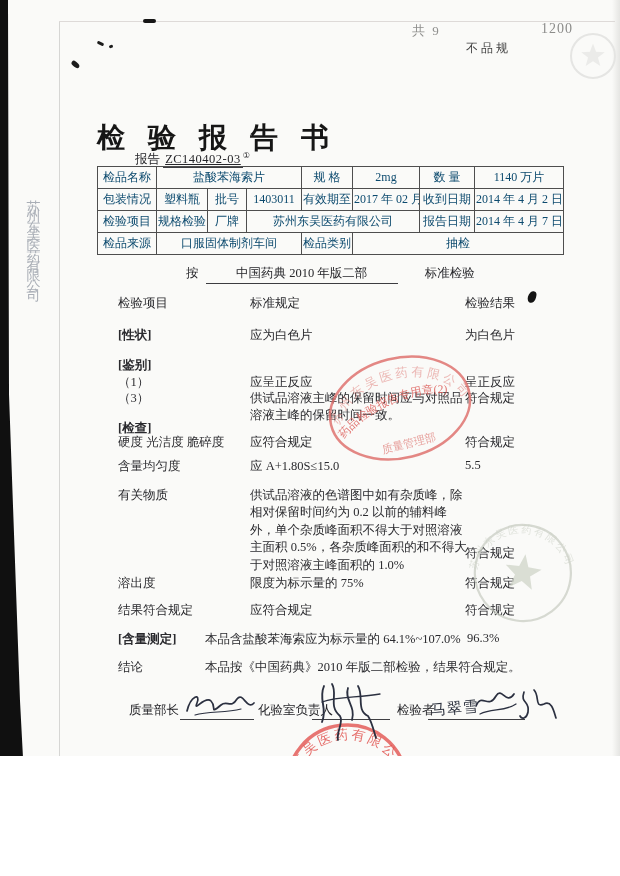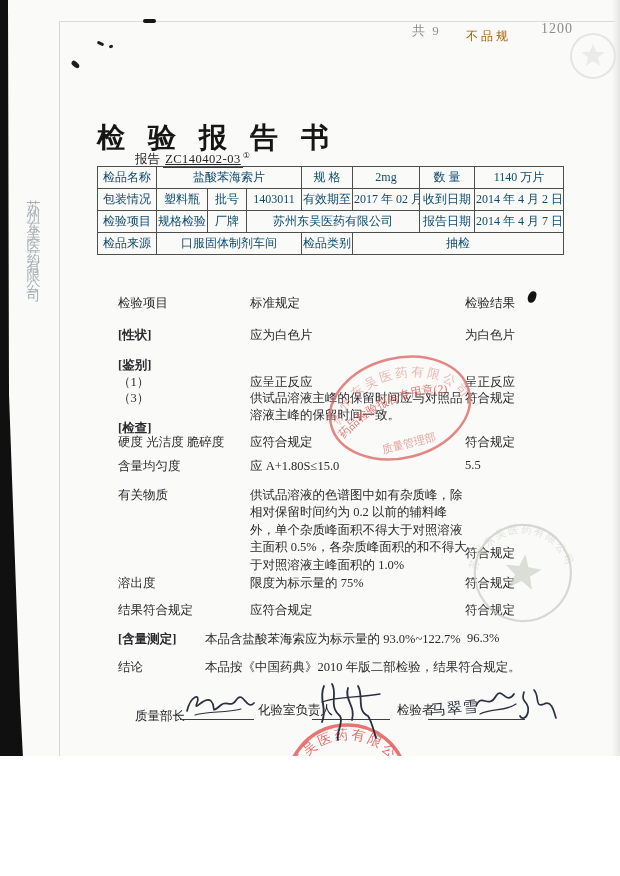--- a/index.html
+++ b/index.html
@@ -19,21 +19,21 @@
   .page-edge-h{left:59px;top:21px;width:556px;height:1px;background:#dedad8;}
   .bottom-shadow{left:40px;top:858px;width:580px;height:18px;
     background:linear-gradient(180deg,rgba(205,205,203,0),rgba(186,186,184,.55));}
   .right-shadow{left:612px;top:0;width:8px;height:876px;
     background:linear-gradient(90deg,rgba(230,230,228,0),rgba(215,215,212,.6));}
   .speck{background:#1c1c1c;border-radius:2px;}
   .ink-blob{left:528px;top:291px;width:8px;height:12px;background:#141414;
     border-radius:60% 40% 55% 45%;transform:rotate(14deg);}
   
   .top-note{top:22px;font-size:13px;color:#8f8f8d;letter-spacing:2px;}
-  .faint-note{top:28px;left:466px;font-size:12px;color:#a16207;letter-spacing:3px;}
+  .faint-note{top:40px;left:466px;font-size:12px;color:#404040;letter-spacing:3px;}
   .code-note{top:21px;left:541px;font-size:14px;color:#8c8c8a;letter-spacing:1px;}
   .footer-note{left:33px;top:787px;font-size:11px;color:#b4b4b2;}
   .side-vertical{
     left:24px;top:188px;height:260px;writing-mode:vertical-rl;
     font-size:14px;letter-spacing:10px;color:#a9aeb6;
   }
   
   .doc-title{left:97px;top:119px;width:466px;text-align:left;
     font-size:28px;font-weight:bold;letter-spacing:8px;color:#161616;}
   .report-line{left:135px;top:151px;font-size:12.5px;color:#26262a;}
@@ -144,20 +144,25 @@
     </tr>
     <tr>
       <td>检品来源</td>
       <td colspan="3">口服固体制剂车间</td>
       <td>检品类别</td>
       <td colspan="3">抽检</td>
     </tr>
   </tbody>
     </table>
 
+  <div class="abs std-line">
+    <span>按</span>
+    <span class="std-blank">中国药典 2010 年版二部</span>
+    <span class="std-post">标准检验</span>
+  </div>
 
   <div class="rrow rh">
     <span class="c-item">检验项目</span>
     <span class="c-spec">标准规定</span>
     <span class="c-res">检验结果</span>
   </div>
 
   <div class="rrow r0">
     <span class="c-item bold">[性状]</span>
     <span class="c-spec">应为白色片</span>
@@ -199,21 +204,21 @@
     <span class="c-spec">限度为标示量的 75%</span>
     <span class="c-res">符合规定</span>
   </div>
   <div class="rrow r9">
     <span class="c-item">结果符合规定</span>
     <span class="c-spec">应符合规定</span>
     <span class="c-res">符合规定</span>
   </div>
   <div class="rrow r10 wide">
     <span class="c-item bold">[含量测定]</span>
-    <span class="c-spec">本品含盐酸苯海索应为标示量的 93.0%~122.7%</span>
+    <span class="c-spec">本品含盐酸苯海索应为标示量的 64.1%~107.0%</span>
     <span class="c-res">96.3%</span>
   </div>
   <div class="rrow r11 wide">
     <span class="c-item">结论</span>
     <span class="c-spec">本品按《中国药典》2010 年版二部检验，结果符合规定。</span>
   </div>
 
   <svg class="stamp" style="left:324px;top:352px;transform:rotate(-14deg);" width="152" height="112" viewBox="0 0 152 112">
     <defs>
       <path id="ovalTop" d="M 10 72 A 66 46 0 1 1 142 72" fill="none"></path>
@@ -248,21 +253,21 @@
     <ellipse cx="64" cy="61" rx="59" ry="57" fill="none" stroke="#e25450" stroke-width="3.5" opacity="0.8"></ellipse>
     <text font-size="13.5" letter-spacing="2.5" fill="#e25450" opacity="0.85" font-family="Liberation Serif,serif">
       <textPath href="#btmTop" startOffset="3%">苏州东吴医药有限公司</textPath>
     </text>
     <text font-size="11" letter-spacing="1" fill="#e25450" opacity="0.8" font-family="Liberation Serif,serif">
       <textPath href="#btmBot" startOffset="10%">质量管理专用章</textPath>
     </text>
     <polygon transform="translate(64,59)" fill="#e25450" opacity="0.85" points="0,-20 4.9,-6.8 19,-6.2 8,2.6 11.8,16.2 0,8.4 -11.8,16.2 -8,2.6 -19,-6.2 -4.9,-6.8"></polygon>
   </svg>
 
-  <div class="sig-label" style="left:135px;top:702px;margin-top:6px;">质量部长</div>
+  <div class="sig-label" style="left:129px;top:702px;">质量部长</div>
   <div class="sig-underline" style="left:180px;top:719px;width:74px;"></div>
   <svg class="sig-svg" style="left:181px;top:687px;" width="76" height="36" viewBox="0 0 76 36">
     <path d="M6 24 C10 8 20 6 16 16 C12 26 24 8 30 14 C36 20 28 28 40 18 C46 13 50 22 56 12 C62 4 66 24 73 16" fill="none" stroke="#2b3040" stroke-width="1.7" stroke-linecap="round"></path>
     <path d="M14 28 C28 24 44 26 60 22" fill="none" stroke="#2b3040" stroke-width="1.2" stroke-linecap="round"></path>
   </svg>
 
   <div class="sig-label" style="left:258px;top:702px;">化验室负责人</div>
   <div class="sig-underline" style="left:312px;top:719px;width:78px;"></div>
   <svg class="sig-svg" style="left:314px;top:680px;" width="78" height="62" viewBox="0 0 78 62">
     <path d="M10 6 C4 20 14 28 8 42" fill="none" stroke="#2b3040" stroke-width="1.9" stroke-linecap="round"></path>

